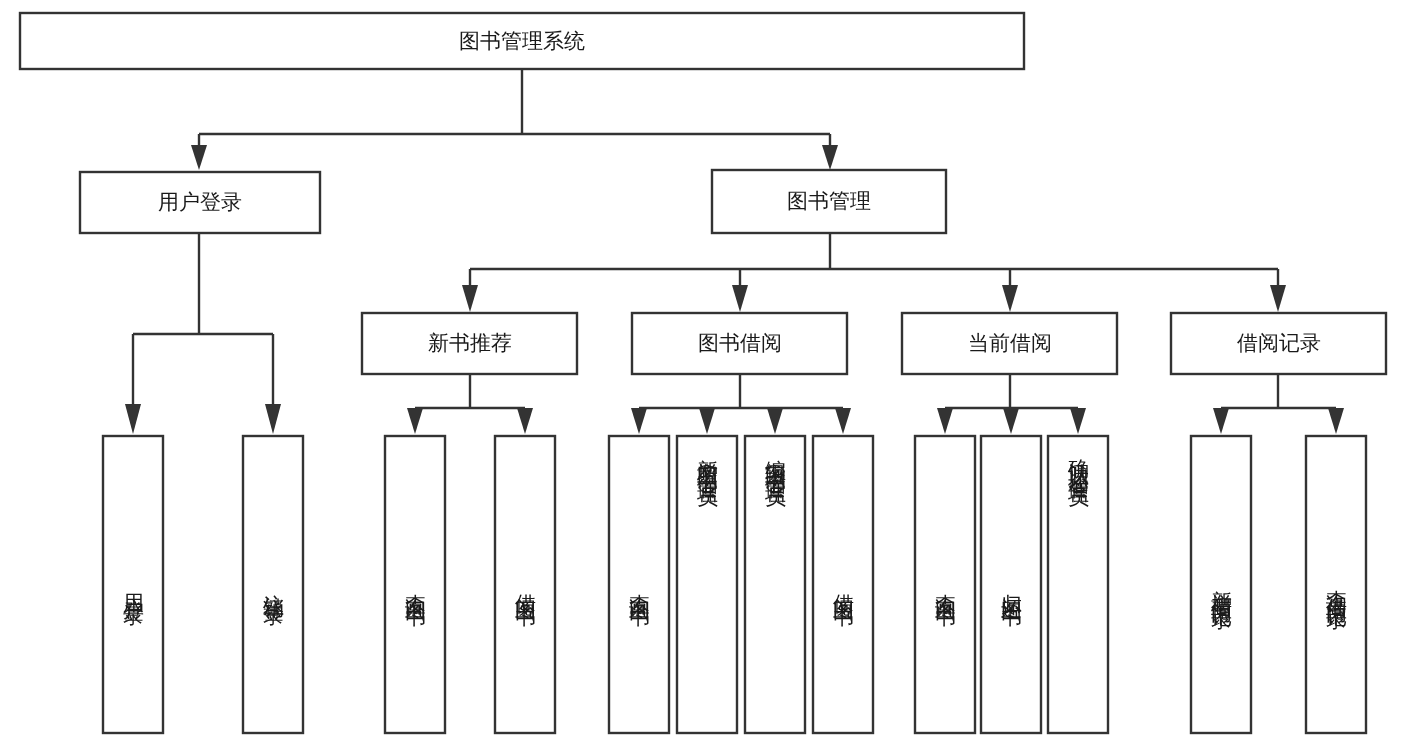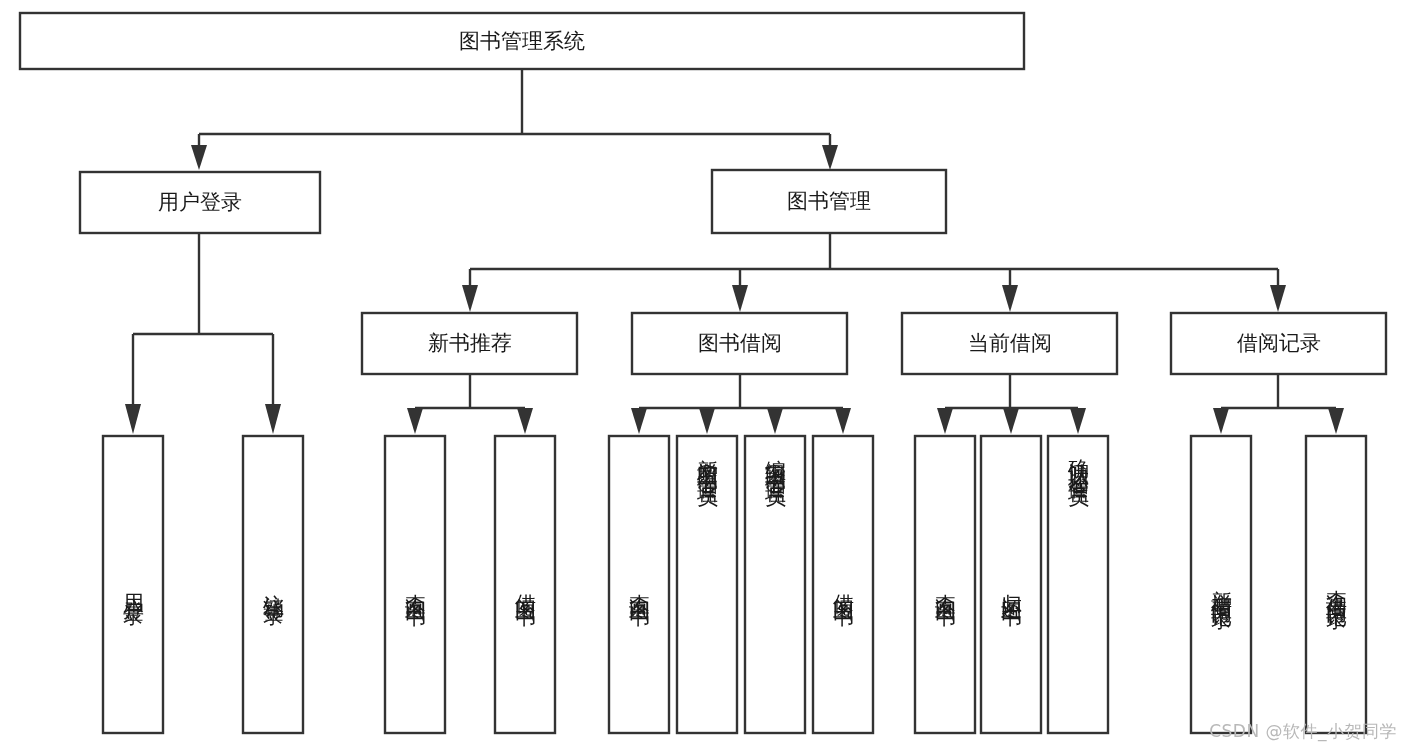--- a/index.html
+++ b/index.html
@@ -221,14 +221,13 @@
     <span class="leaf-label">确认归还（管理员）</span>
   </div>
 
   <div class="leaf-label-wrap" style="left:1191px; top:436px; width:60px; height:297px;">
     <span class="leaf-label centered">新增借阅记录</span>
   </div>
   <div class="leaf-label-wrap" style="left:1306px; top:436px; width:60px; height:297px;">
     <span class="leaf-label centered">查询借阅记录</span>
   </div>
 
-  <div class="watermark">CSDN @软件_小贺同学</div>
 </div>
 
 </body></html>

